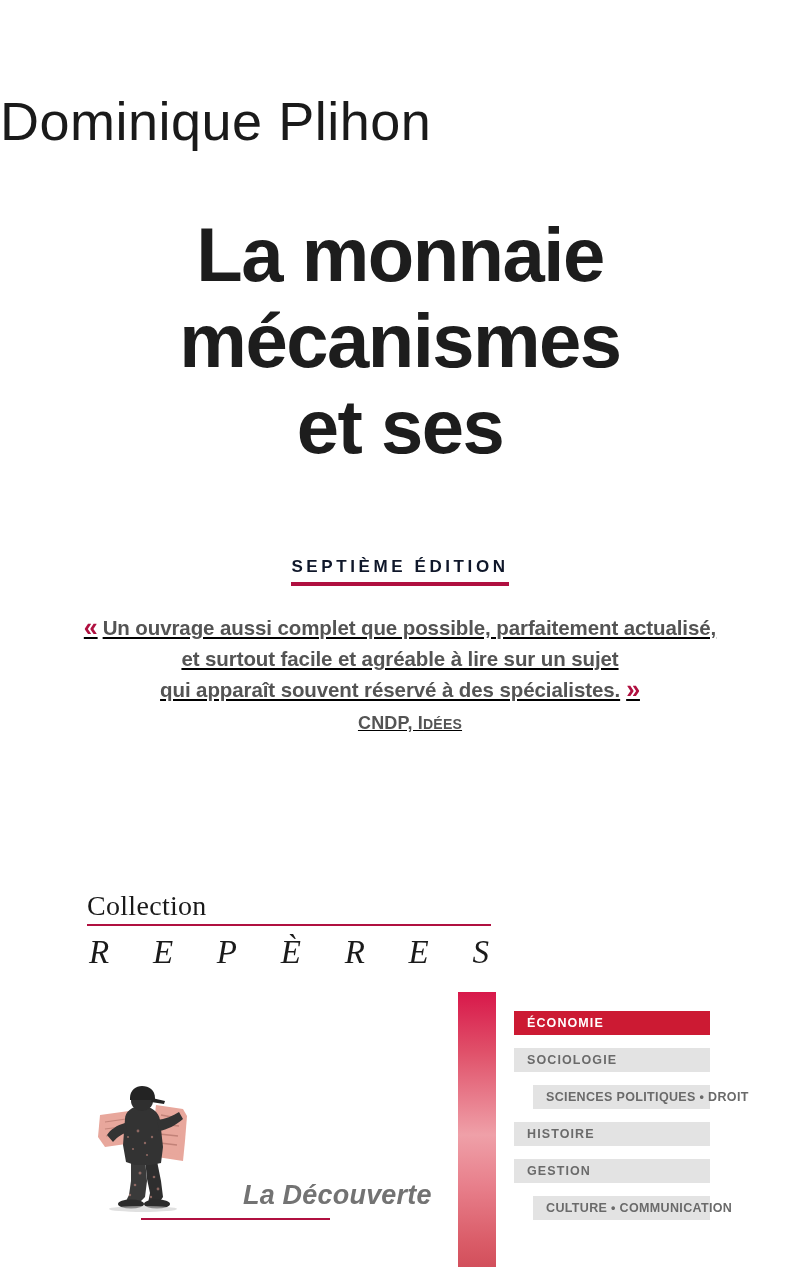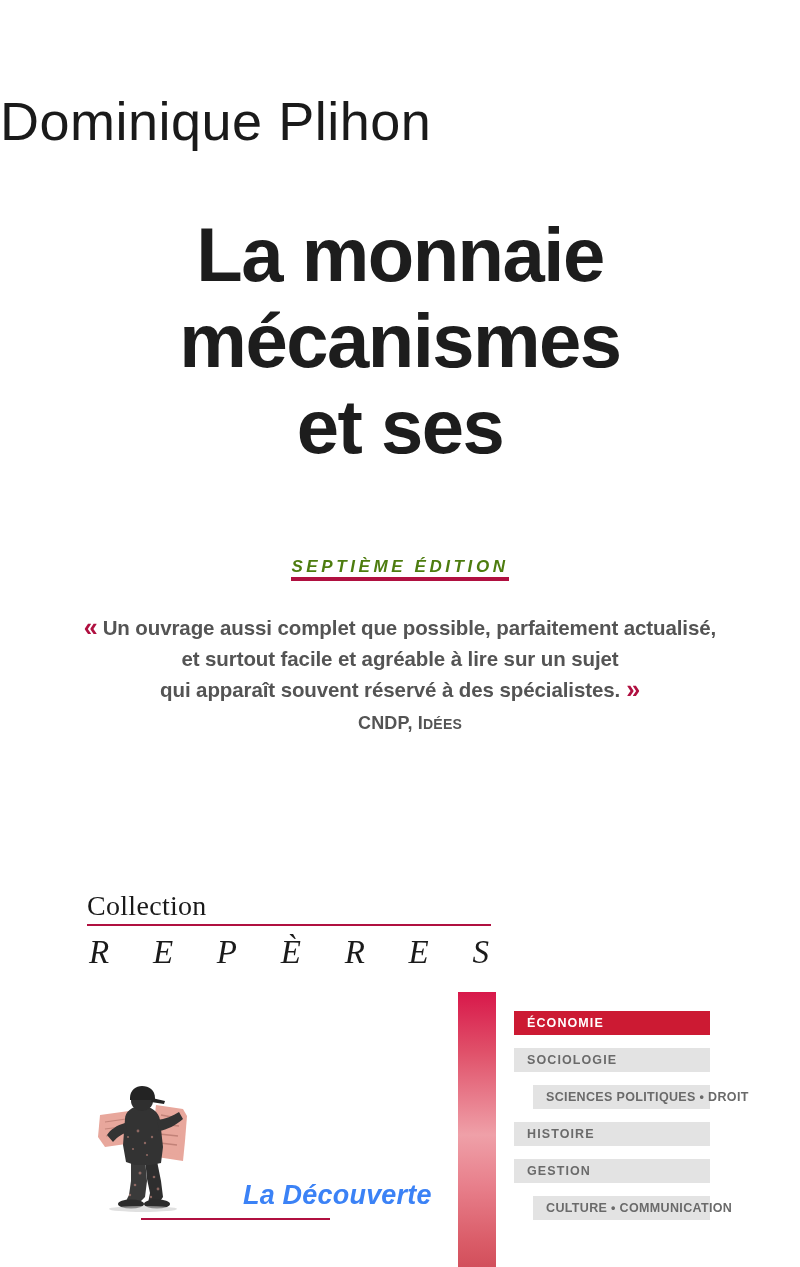--- a/index.html
+++ b/index.html
@@ -58,32 +58,33 @@
     top: 557px;
     width: 800px;
     text-align: center;
   }
   .edition {
     display: inline-block;
     font-family: "Liberation Sans", sans-serif;
     font-size: 17px;
     font-weight: 700;
     letter-spacing: 3.6px;
-    color: #4d7c0f;
+    color: #0f172a;
+    padding-bottom: 5px;
     border-bottom: 4px solid #b01040;
-    font-style: italic;
   }
 
   
   .quote-block {
     position: absolute;
     left: 0;
     top: 612px;
     width: 800px;
     text-align: center;
+    text-decoration: underline;
   }
   .quote-lines {
     font-family: "Liberation Sans", sans-serif;
     font-size: 20.5px;
     font-weight: 700;
     line-height: 31px;
     color: #545454;
     letter-spacing: -0.1px;
   }
   .quote-line { display: block; white-space: nowrap; }
@@ -200,21 +201,21 @@
     height: 128px;
   }
   .publisher-name {
     position: absolute;
     left: 148px;
     top: 95px;
     font-family: "Liberation Sans", sans-serif;
     font-style: italic;
     font-weight: 700;
     font-size: 27px;
-    color: #3b82f6;
+    color: #737373;
     letter-spacing: 0.2px;
     white-space: nowrap;
   }
   .publisher-rule {
     position: absolute;
     left: 46px;
     top: 133px;
     width: 189px;
     height: 2px;
     background: #b01040;

